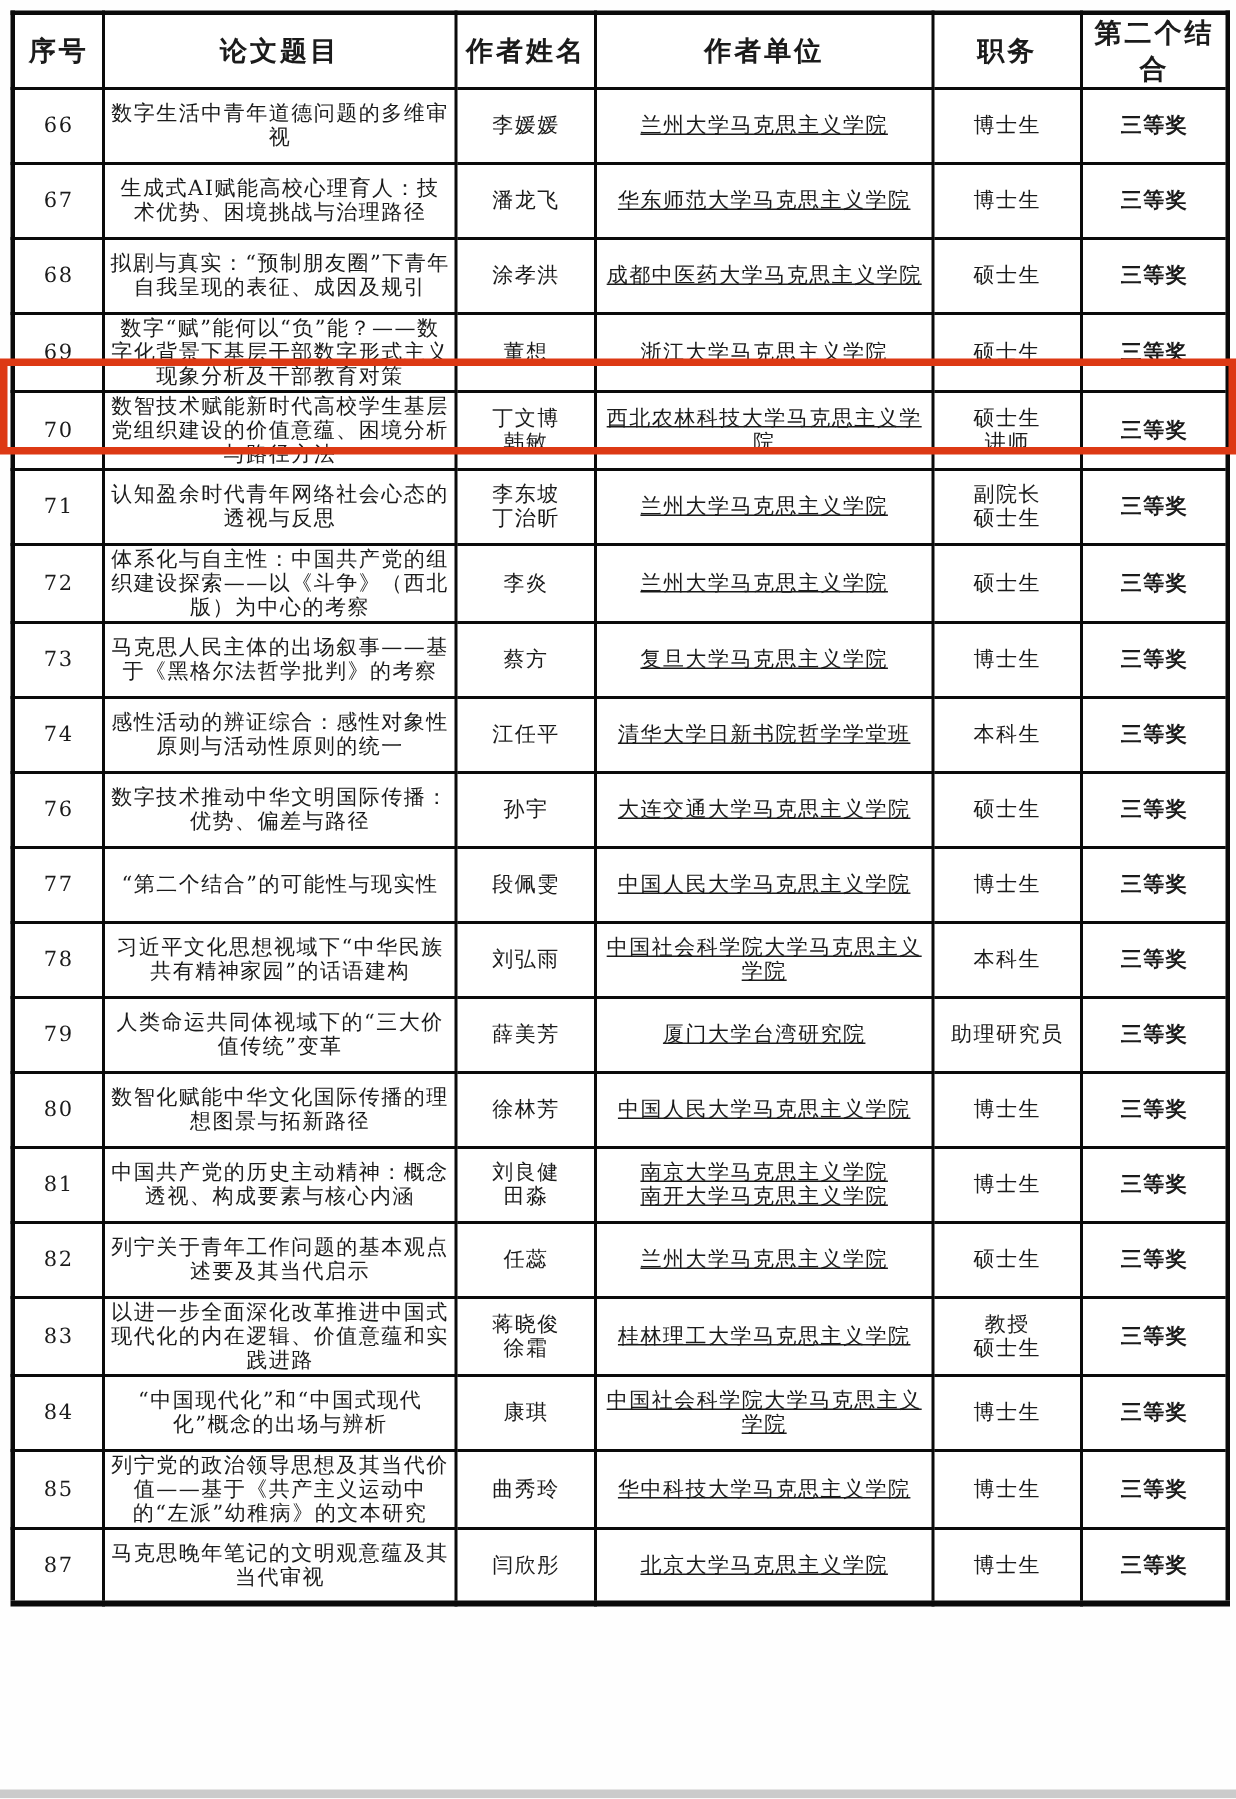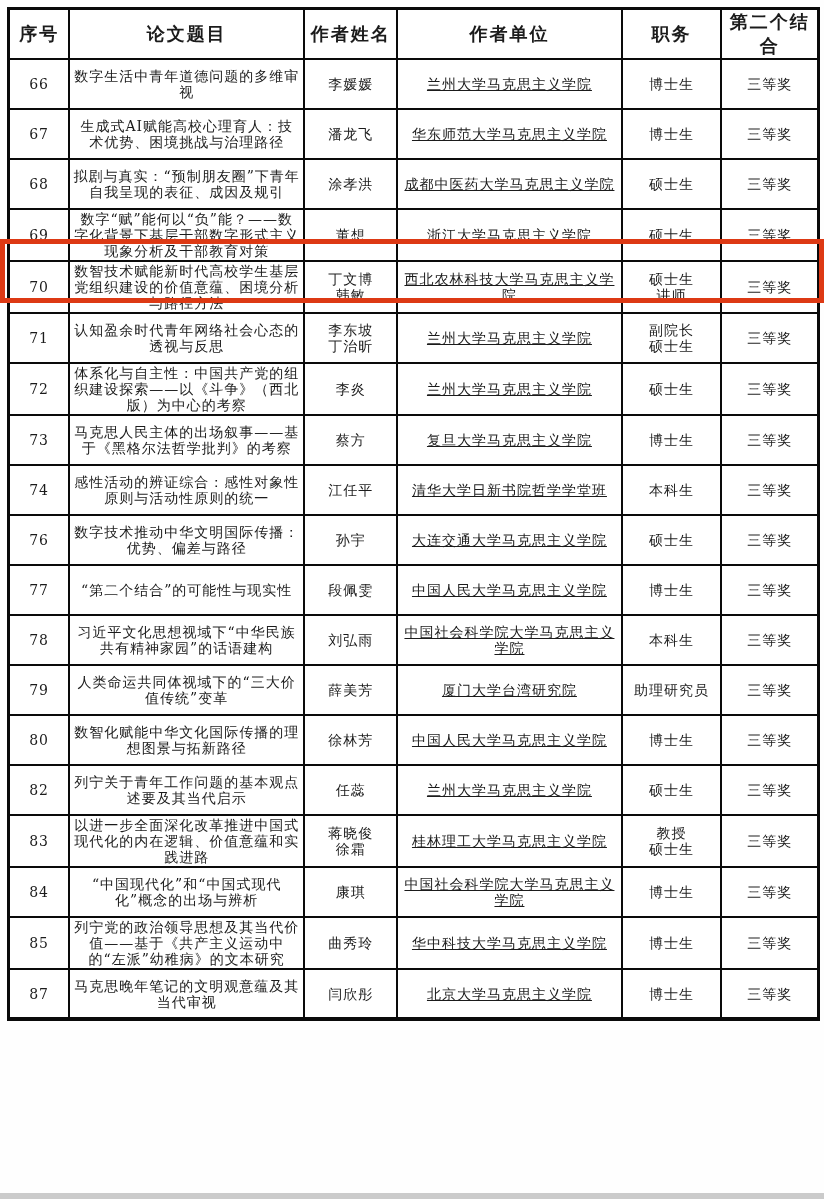--- a/index.html
+++ b/index.html
@@ -55,21 +55,21 @@
   td.c-title {
     text-align: left;
     letter-spacing: 2px;
     line-height: 16.5px;
     padding: 1px 4px;
     white-space: normal;
   }
   td.c-authors { letter-spacing: 1px; line-height: 19px; }
   td.c-inst    { letter-spacing: 1px; line-height: 19px; text-decoration: underline; }
   td.c-pos     { letter-spacing: 1px; line-height: 19px; }
-  td.c-award   { letter-spacing: 1px; }
+  td.c-award   { letter-spacing: 1px; font-weight: bold; }
 
   .col-no    { width: 7.5%; }
   .col-title { width: 29%; }
   .col-auth  { width: 11.5%; }
   .col-inst  { width: 27.7%; }
   .col-pos   { width: 12.3%; }
   .col-award { width: 12%; }
 
   .highlight-box {
     position: absolute;
@@ -226,20 +226,30 @@
     </tr>
         <tr>
       <td class="c-no">80</td>
       <td class="c-title">数智化赋能中华文化国际传播的理想图景与拓新路径</td>
       <td class="c-authors">徐林芳</td>
       <td class="c-inst">中国人民大学马克思主义学院</td>
       <td class="c-pos">博士生</td>
       <td class="c-award">三等奖</td>
     </tr>
         <tr>
+      <td class="c-no">81</td>
+      <td class="c-title">中国共产党的历史主动精神：概念透视、构成要素与核心内涵</td>
+      <td class="c-authors">刘良健
+田淼</td>
+      <td class="c-inst">南京大学马克思主义学院
+南开大学马克思主义学院</td>
+      <td class="c-pos">博士生</td>
+      <td class="c-award">三等奖</td>
+    </tr>
+        <tr>
       <td class="c-no">82</td>
       <td class="c-title">列宁关于青年工作问题的基本观点述要及其当代启示</td>
       <td class="c-authors">任蕊</td>
       <td class="c-inst">兰州大学马克思主义学院</td>
       <td class="c-pos">硕士生</td>
       <td class="c-award">三等奖</td>
     </tr>
         <tr>
       <td class="c-no">83</td>
       <td class="c-title">以进一步全面深化改革推进中国式现代化的内在逻辑、价值意蕴和实践进路</td>

